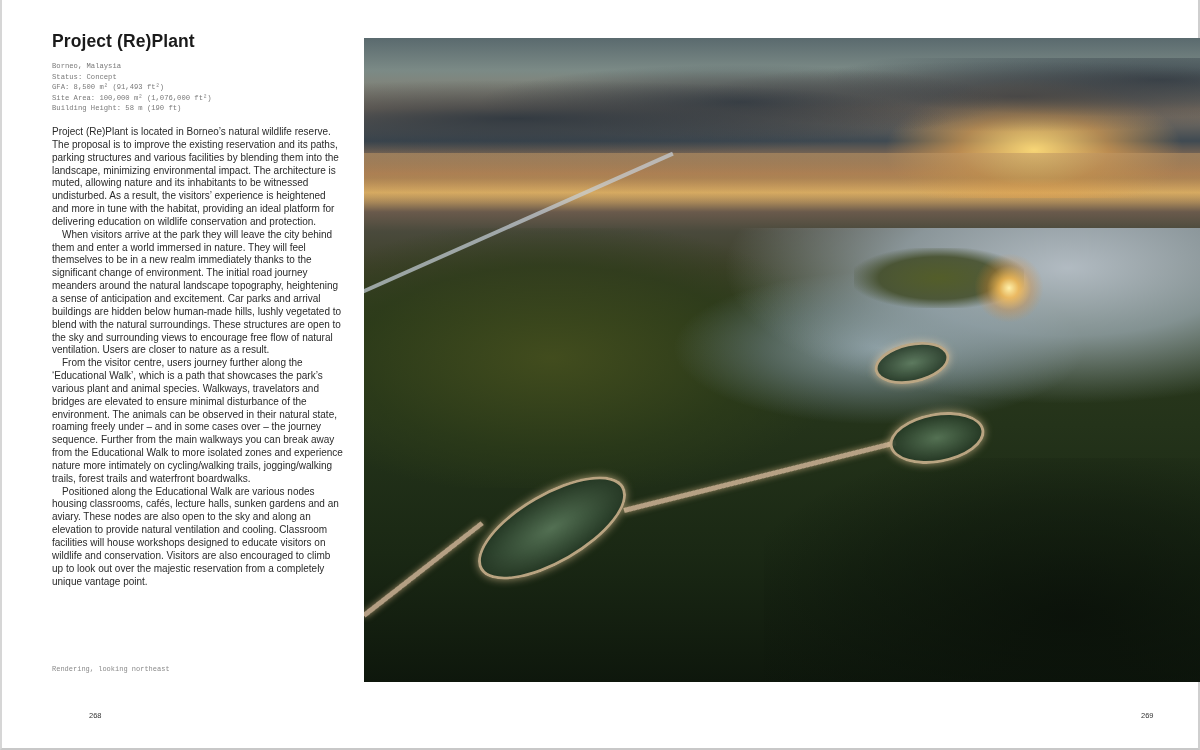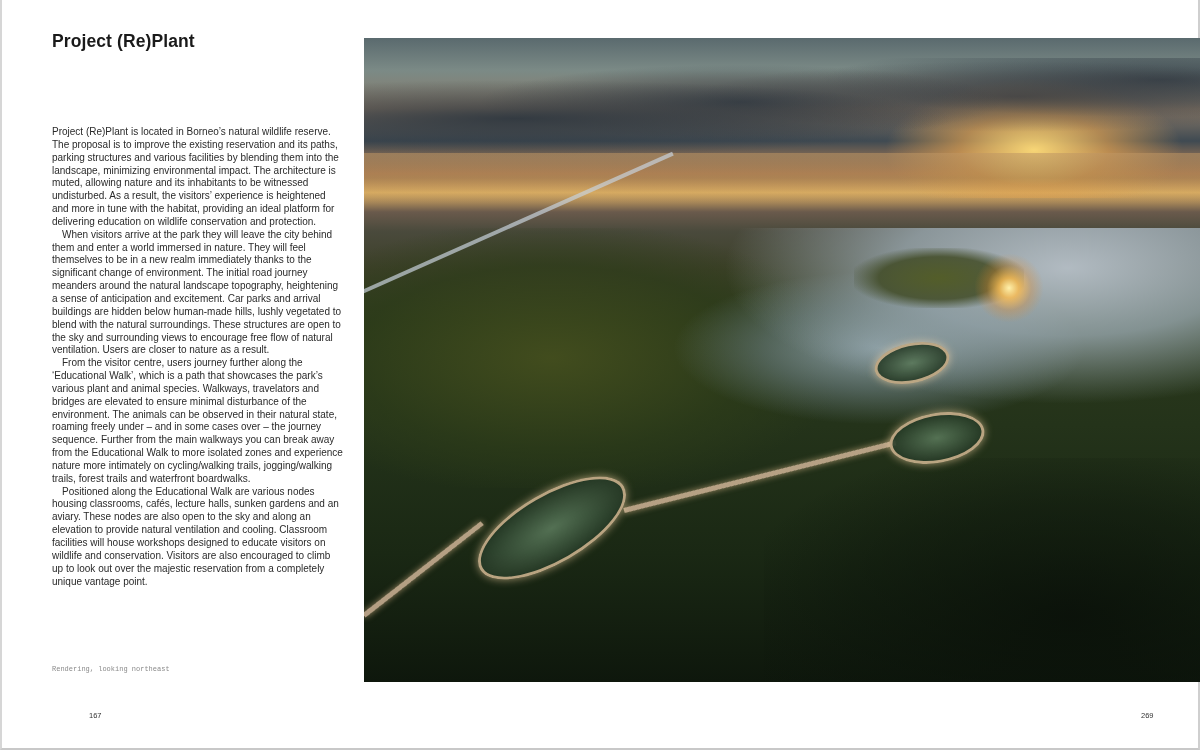--- a/index.html
+++ b/index.html
@@ -119,28 +119,35 @@
       position: absolute; left: 400px; top: 420px; width: 438px; height: 224px;
       background: radial-gradient(ellipse at 70% 70%, rgba(8,14,8,0.75) 0%, rgba(10,18,10,0.4) 50%, rgba(10,18,10,0) 80%);
     }
   </style>
 </head>
 <body>
 
 <div class="spread">
   <div class="left-page">
     <h1 class="title">Project (Re)Plant</h1>
+    <ul class="meta">
+      <li>Borneo, Malaysia</li>
+      <li>Status: Concept</li>
+      <li>GFA: 8,500 m² (91,493 ft²)</li>
+      <li>Site Area: 100,000 m² (1,076,000 ft²)</li>
+      <li>Building Height: 58 m (190 ft)</li>
+    </ul>
     <div class="body-text">
       <p>Project (Re)Plant is located in Borneo’s natural wildlife reserve. The proposal is to improve the existing reservation and its paths, parking structures and various facilities by blending them into the landscape, minimizing environmental impact. The architecture is muted, allowing nature and its inhabitants to be witnessed undisturbed. As a result, the visitors’ experience is heightened and more in tune with the habitat, providing an ideal platform for delivering education on wildlife conservation and protection.</p>
       <p>When visitors arrive at the park they will leave the city behind them and enter a world immersed in nature. They will feel themselves to be in a new realm immediately thanks to the significant change of environment. The initial road journey meanders around the natural landscape topography, heightening a sense of anticipation and excitement. Car parks and arrival buildings are hidden below human-made hills, lushly vegetated to blend with the natural surroundings. These structures are open to the sky and surrounding views to encourage free flow of natural ventilation. Users are closer to nature as a result.</p>
       <p>From the visitor centre, users journey further along the ‘Educational Walk’, which is a path that showcases the park’s various plant and animal species. Walkways, travelators and bridges are elevated to ensure minimal disturbance of the environment. The animals can be observed in their natural state, roaming freely under – and in some cases over – the journey sequence. Further from the main walkways you can break away from the Educational Walk to more isolated zones and experience nature more intimately on cycling/walking trails, jogging/walking trails, forest trails and waterfront boardwalks.</p>
       <p>Positioned along the Educational Walk are various nodes housing classrooms, cafés, lecture halls, sunken gardens and an aviary. These nodes are also open to the sky and along an elevation to provide natural ventilation and cooling. Classroom facilities will house workshops designed to educate visitors on wildlife and conservation. Visitors are also encouraged to climb up to look out over the majestic reservation from a completely unique vantage point.</p>
     </div>
     <div class="caption">Rendering, looking northeast</div>
-    <div class="folio folio-left">167</div>
+    <div class="folio folio-left">268</div>
   </div>
 
   <div class="right-page">
     <div class="folio folio-right" style="left:499px;">269</div>
   </div>
 
   <div class="rendering" aria-label="Aerial rendering of forest reserve at sunset with lake and illuminated elliptical walkway nodes">
     <div class="sky-glow"></div>
     <div class="cloud-band"></div>
     <div class="haze"></div>

